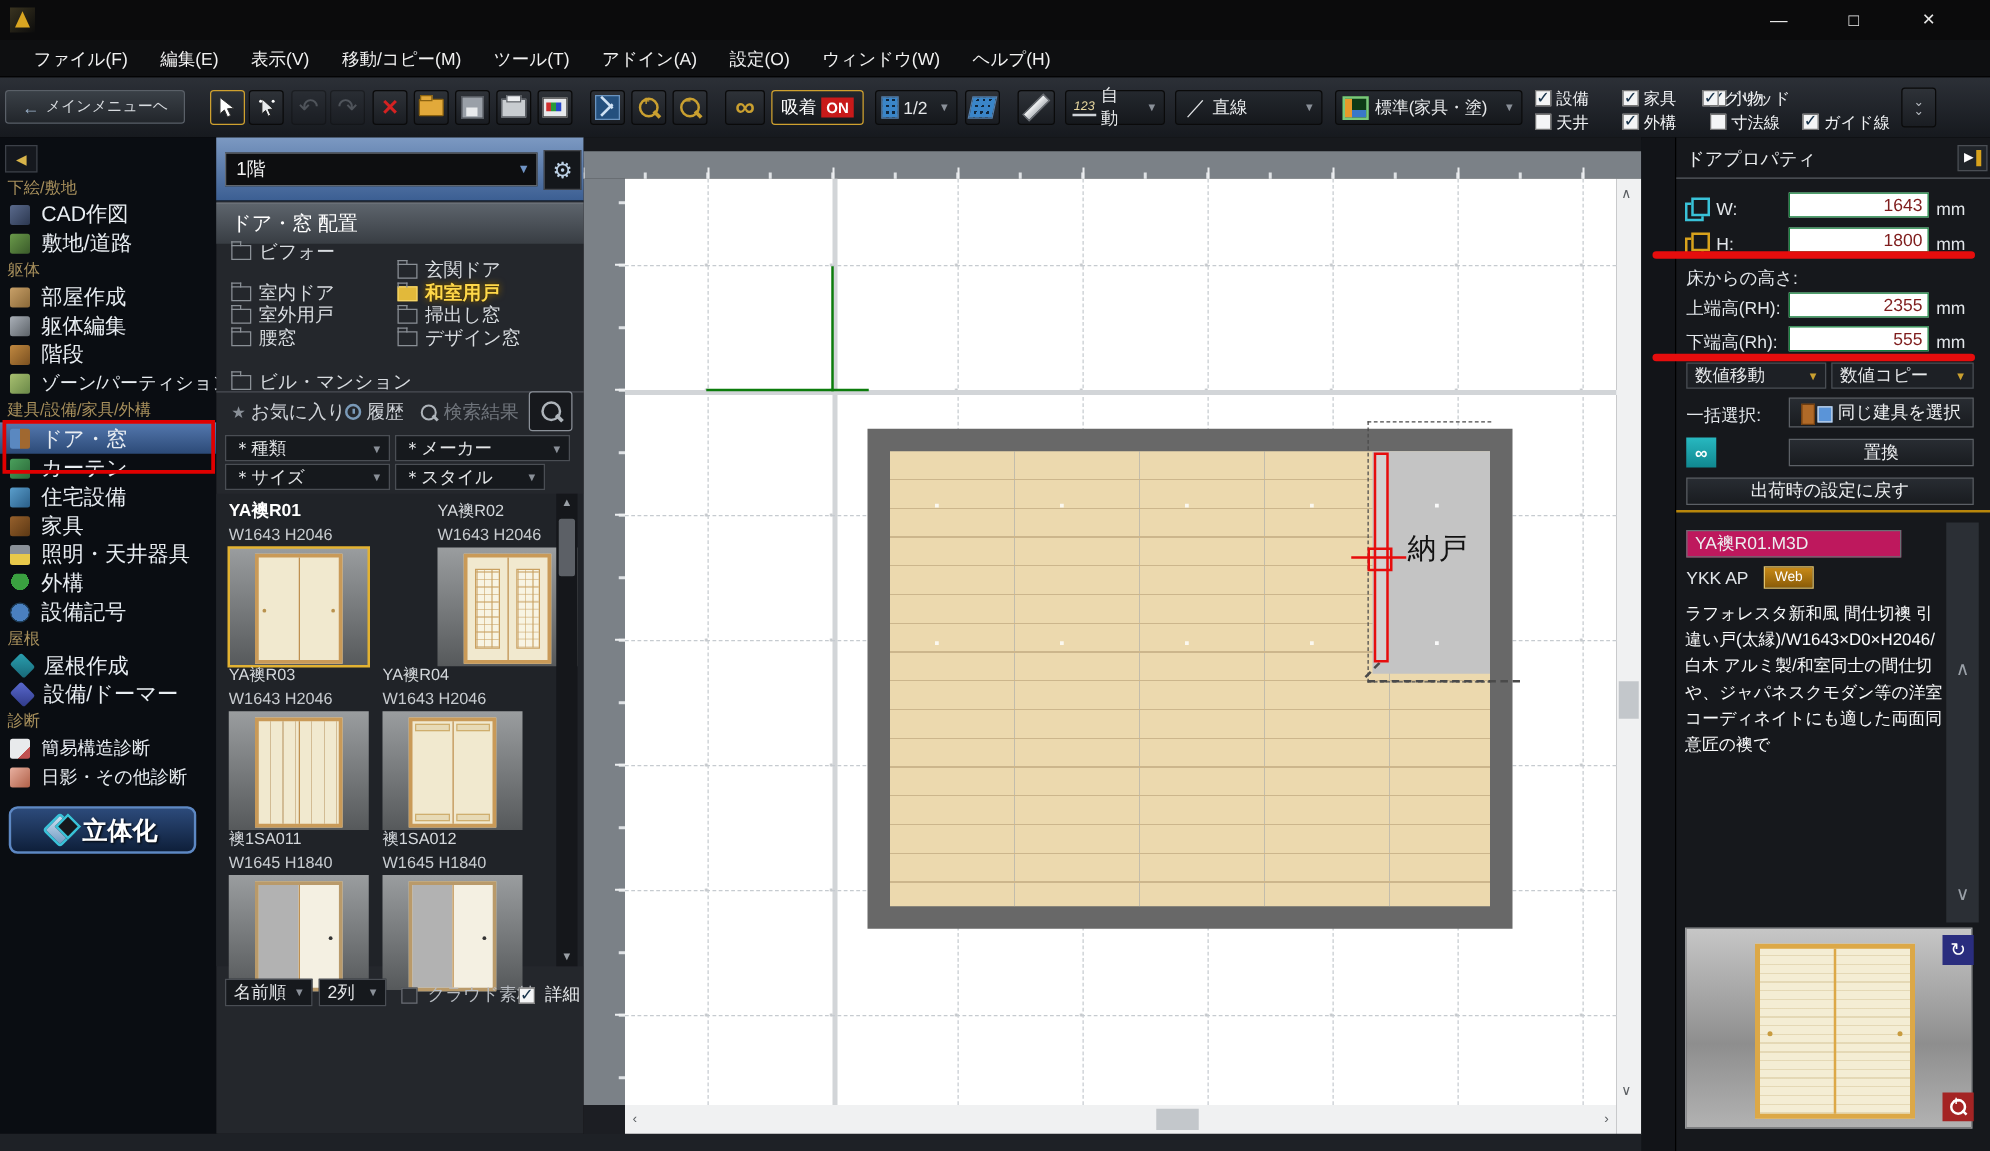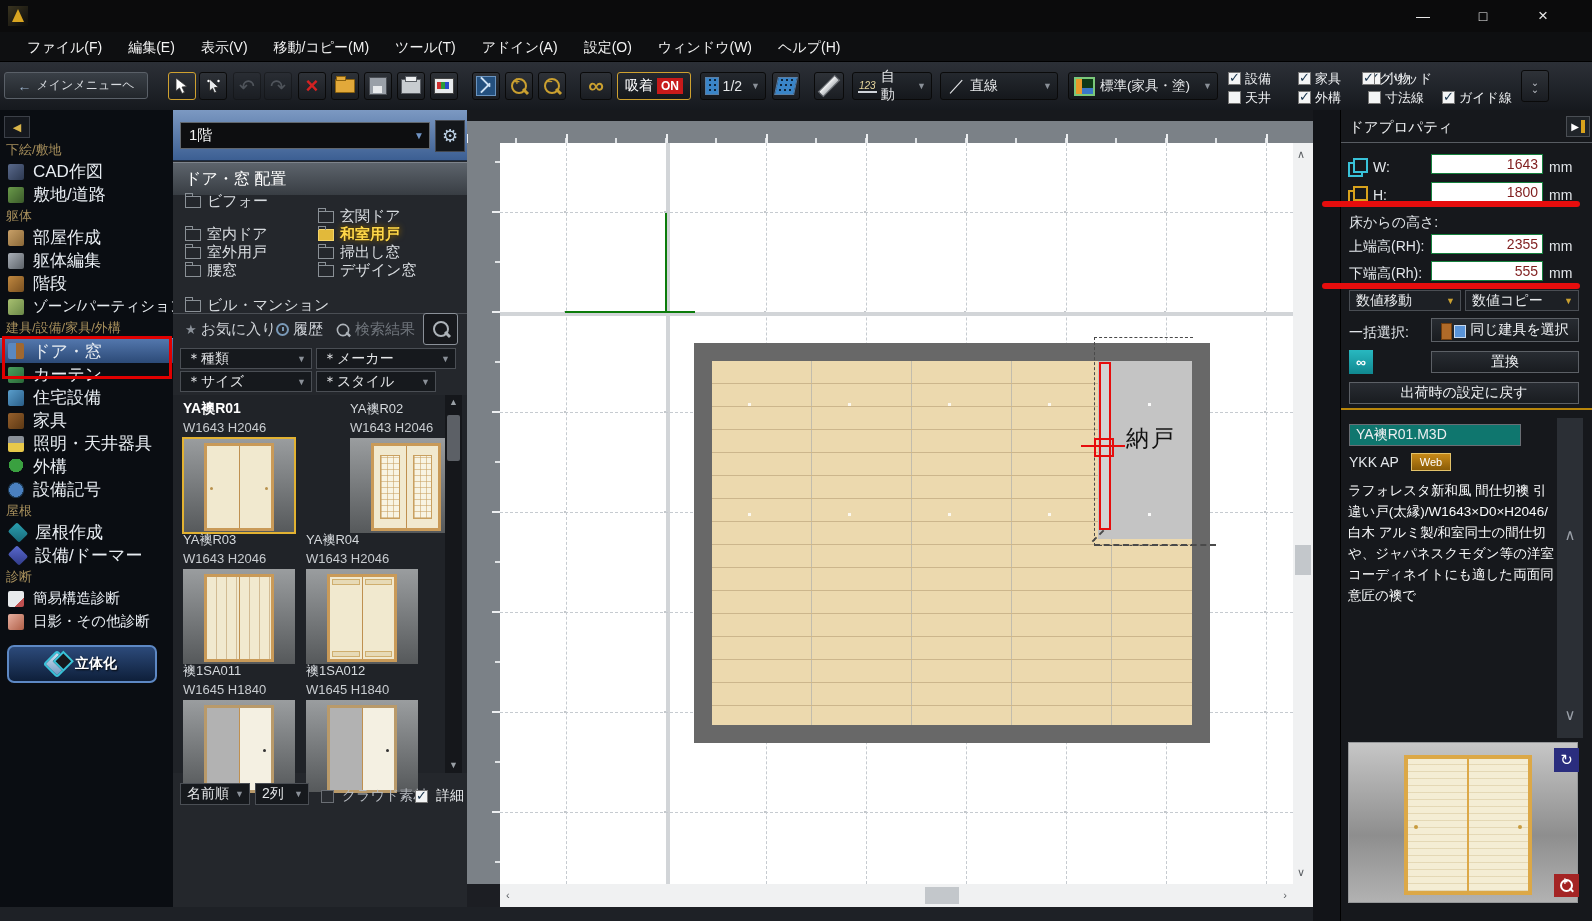--- a/index.html
+++ b/index.html
@@ -44,21 +44,21 @@
   .navflow{position:absolute;left:0;top:30px;width:173px;}
   .navsec{height:20px;line-height:20px;padding-left:6px;font-size:13px;color:#a8905c;white-space:nowrap;overflow:hidden;}
   .navitem{height:23px;display:flex;align-items:center;padding-left:8px;gap:9px;font-size:17px;color:#e8edf2;white-space:nowrap;}
   .navitem.sel{background:linear-gradient(#5377ad,#2c4a77);border-top:1px solid #7e9cc8;height:25px;box-sizing:border-box;}
   .navitem .si{width:16px;height:16px;border-radius:2px;flex:0 0 16px;}
   .nsmall{font-size:14.5px;}
   .solidbtn{left:7px;top:535px;width:150px;height:38px;border:2px solid #5d88c4;border-radius:7px;
      background:linear-gradient(#2c4a7a,#0e1f3a);display:flex;align-items:center;justify-content:center;gap:8px;
      position:absolute;box-sizing:border-box;}
   .solidbtn .cube{width:20px;height:20px;background:linear-gradient(135deg,#cfe2f2,#6f9ac2);transform:rotate(45deg);border-radius:3px;}
-  .solidbtn .lbl{font-size:14px;font-weight:bold;color:#fff;text-shadow:1px 1px 2px #000;}
+  .solidbtn .lbl{font-size:20px;font-weight:bold;color:#fff;text-shadow:1px 1px 2px #000;}
   
   .catalog{left:173px;top:110px;width:294px;height:797px;background:#24272c;border-right:1px solid #000;}
   .blueband{position:absolute;left:0;top:0;width:294px;height:50px;background:linear-gradient(#7c99c2,#3c5f93);border-bottom:1px solid #1c2c44;}
   .floordrop{position:absolute;left:7px;top:12px;width:250px;height:27px;background:#0d0e10;border:1px solid #61676e;
      color:#f2f2f2;font-size:15px;display:flex;align-items:center;padding-left:8px;box-sizing:border-box;}
   .floordrop .dc{margin-left:auto;width:20px;height:25px;background:#202combine4;display:flex;align-items:center;justify-content:center;color:#6f93c4;font-size:10px;}
   .gearbtn{position:absolute;left:262px;top:10px;width:28px;height:30px;background:#14171b;border:1px solid #43474e;
      color:#bcd0e4;font-size:18px;display:flex;align-items:center;justify-content:center;}
   .cathead{position:absolute;left:0;top:52px;width:294px;height:33px;background:linear-gradient(#5d646c,#383d43);
      border-top:1px solid #7e848c;color:#fff;font-size:16px;display:flex;align-items:center;padding-left:12px;box-sizing:border-box;}
@@ -143,21 +143,21 @@
   .inp{position:absolute;width:112px;height:20px;background:#fff;border:1px solid #15803d;color:#7f1d1d;
      font-size:14px;text-align:right;padding:0 4px 0 0;box-sizing:border-box;font-family:"Liberation Sans","DejaVu Sans",sans-serif;}
   .cube{position:absolute;width:15px;height:15px;border:2px solid #39c2d8;box-sizing:border-box;}
   .cube::after{content:"";position:absolute;left:3px;top:-6px;width:11px;height:11px;border:2px solid #39c2d8;background:#16181c;}
   .cube.gold,.cube.gold::after{border-color:#d8a21c;}
   .pdrop{position:absolute;height:21px;background:#1d2025;border:1px solid #4a4e54;color:#e8eaec;font-size:14px;
      display:flex;align-items:center;padding-left:6px;box-sizing:border-box;}
   .pbtn{position:absolute;background:linear-gradient(#282c32,#191c20);border:1px solid #5c6066;color:#f0f2f4;
      font-size:14px;display:flex;align-items:center;justify-content:center;box-sizing:border-box;}
   .golddiv{position:absolute;left:0;top:298px;width:252px;height:2px;background:#b8860b;}
-  .modelbox{position:absolute;left:8px;top:314px;width:172px;height:22px;background:#0f766e;border:1px solid #6a6e74;
+  .modelbox{position:absolute;left:8px;top:314px;width:172px;height:22px;background:#be185d;border:1px solid #6a6e74;
      color:#eceef0;font-size:14px;display:flex;align-items:center;padding-left:6px;box-sizing:border-box;}
   .webbadge{position:absolute;left:70px;top:343px;width:38px;height:16px;background:linear-gradient(#c88a18,#8a5c08);
      border:1px solid #e2c26a;color:#fff;font-size:11px;display:flex;align-items:center;justify-content:center;}
   .desc{position:absolute;left:7px;top:370px;width:206px;font-size:13.5px;line-height:21px;color:#fafbfc;}
   .descsb{position:absolute;left:216px;top:308px;width:26px;height:320px;background:#2b2f35;}
   .descsb .c{position:absolute;left:0;width:26px;text-align:center;color:#9aa0a8;font-size:15px;}
   .preview{position:absolute;left:7px;top:632px;width:230px;height:161px;border:1px solid #96989a;
      background:linear-gradient(180deg,#c6c6c6,#8e8e8e 58%,#b2b2b2);box-sizing:border-box;}
   .pvdoor{position:absolute;left:55px;top:12px;width:120px;height:132px;background:#f4edd4;border:4px solid #dca847;
      background-image:repeating-linear-gradient(0deg,rgba(205,185,135,.4) 0 1px,transparent 1px 7px);display:flex;}

